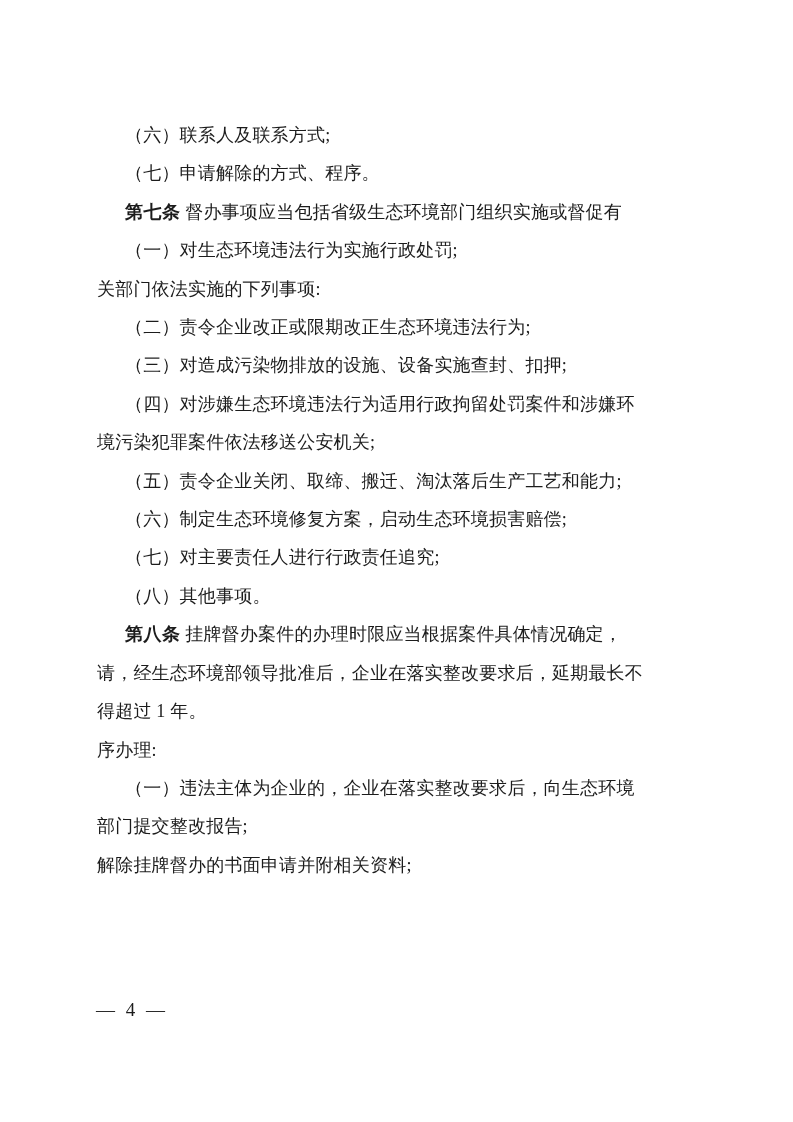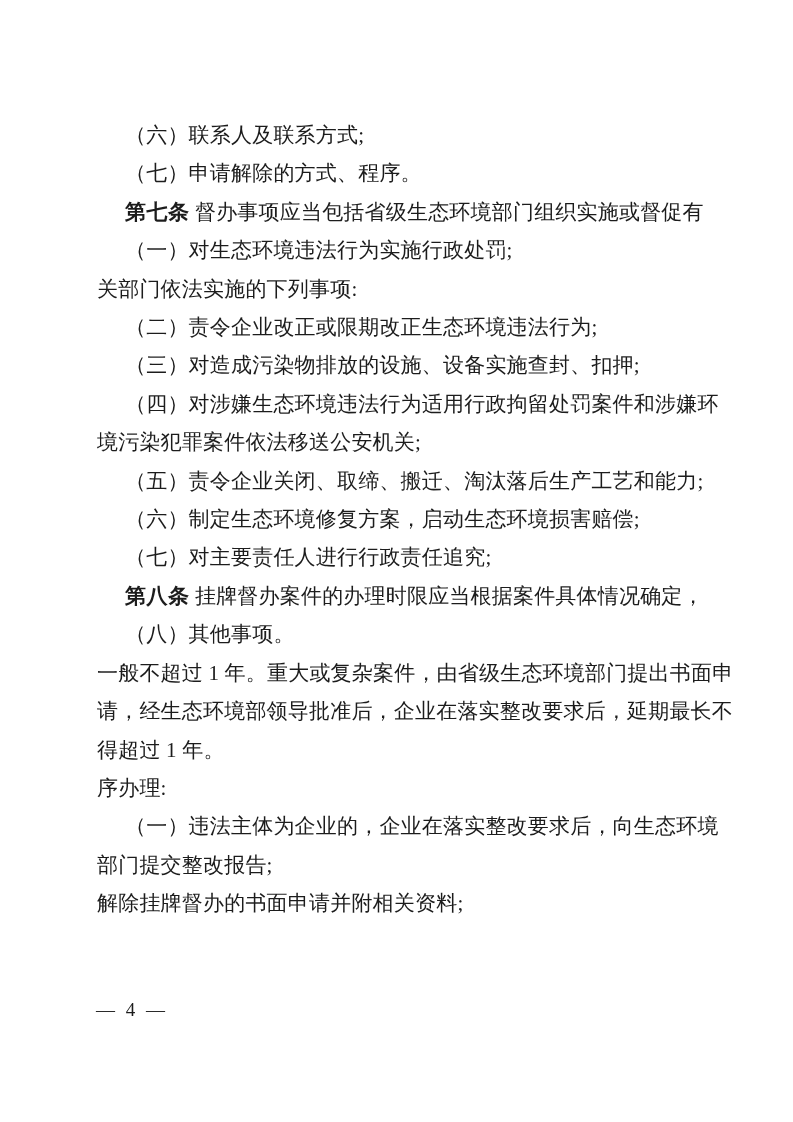--- a/index.html
+++ b/index.html
@@ -16,21 +16,21 @@
     font-family: "Liberation Serif", "DejaVu Serif", serif;
     color: #1c1c1c;
   }
   .doc-body {
     position: absolute;
     top: 116px;
     left: 97px;
     width: 600px;
   }
   .line {
-    font-size: 21px;
+    font-size: 18px;
     line-height: 38.4px;
     letter-spacing: 0.2px;
     white-space: nowrap;
   }
   .line.indent {
     padding-left: 28px;
   }
   .article-no {
     font-weight: 700;
     font-family: Liberation Serif, serif;
@@ -56,23 +56,22 @@
       <div class="line indent"><span class="article-no">第七条</span> 督办事项应当包括省级生态环境部门组织实施或督促有</div>
       <div class="line indent">（一）对生态环境违法行为实施行政处罚;</div>
       <div class="line">关部门依法实施的下列事项:</div>
       <div class="line indent">（二）责令企业改正或限期改正生态环境违法行为;</div>
       <div class="line indent">（三）对造成污染物排放的设施、设备实施查封、扣押;</div>
       <div class="line indent">（四）对涉嫌生态环境违法行为适用行政拘留处罚案件和涉嫌环</div>
       <div class="line">境污染犯罪案件依法移送公安机关;</div>
       <div class="line indent">（五）责令企业关闭、取缔、搬迁、淘汰落后生产工艺和能力;</div>
       <div class="line indent">（六）制定生态环境修复方案，启动生态环境损害赔偿;</div>
       <div class="line indent">（七）对主要责任人进行行政责任追究;</div>
+      <div class="line indent">（八）其他事项。</div>
       <div class="line indent"><span class="article-no">第八条</span> 挂牌督办案件的办理时限应当根据案件具体情况确定，</div>
-      <div class="line indent">（八）其他事项。</div>
-      <div class="line">一般不超过 1 年。重大或复杂案件，由省级生态环境部门提出书面申</div>
       <div class="line">请，经生态环境部领导批准后，企业在落实整改要求后，延期最长不</div>
       <div class="line">得超过 1 年。</div>
       <div class="line">序办理:</div>
       <div class="line indent">（一）违法主体为企业的，企业在落实整改要求后，向生态环境</div>
       <div class="line">部门提交整改报告;</div>
       <div class="line">解除挂牌督办的书面申请并附相关资料;</div>
     </div>
   <div class="page-footer">— 4 —</div>
 </div>
 

